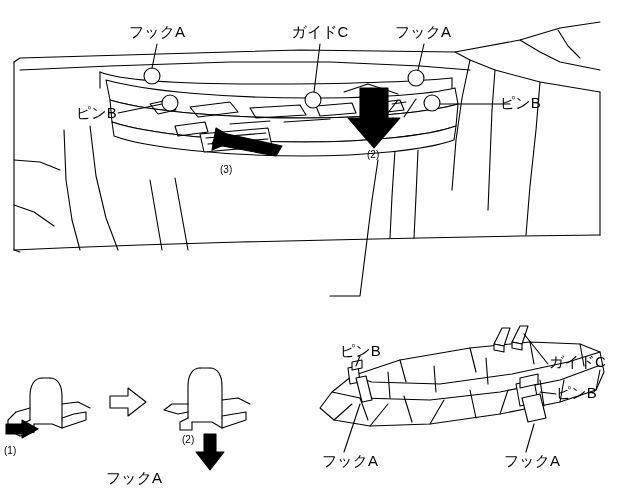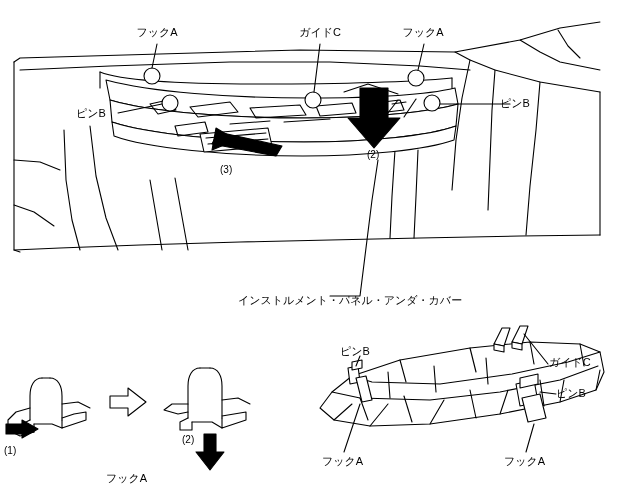--- a/index.html
+++ b/index.html
@@ -1,19 +1,19 @@
 <!DOCTYPE html>
 <html><head>
 <meta charset="utf-8">
 <style>
   html,body{margin:0;padding:0;background:#ffffff;}
   body{width:618px;height:489px;position:relative;font-family:"Liberation Sans",sans-serif;overflow:hidden;}
   #stage{position:absolute;left:0;top:0;width:618px;height:489px;}
   svg{position:absolute;left:0;top:0;width:618px;height:489px;}
-  .lbl{position:absolute;font-size:11px;color:#000;white-space:nowrap;line-height:12px;}
+  .lbl{position:absolute;font-size:15px;color:#000;white-space:nowrap;line-height:12px;}
   .lbl.num{font-size:10px;}
   .lbl.center{transform:translateX(-50%);}
 </style>
 </head>
 <body>
 
 <div id="stage">
 
 <svg viewBox="0 0 618 489" xmlns="http://www.w3.org/2000/svg">
   <g fill="none" stroke="#000" stroke-width="1.1" stroke-linejoin="round" stroke-linecap="round">
@@ -190,21 +190,20 @@
   </g>
 </svg>
 
 <div class="lbl center" style="left:157px;top:26px;">フックA</div>
 <div class="lbl center" style="left:320px;top:26px;">ガイドC</div>
 <div class="lbl center" style="left:423px;top:26px;">フックA</div>
 <div class="lbl" style="left:76px;top:107px;">ピンB</div>
 <div class="lbl" style="left:500px;top:97px;">ピンB</div>
 <div class="lbl num" style="left:220px;top:164px;">(3)</div>
 <div class="lbl num" style="left:367px;top:149px;">(2)</div>
-<div class="lbl" style="left:238px;top:294px;">インストルメント・パネル・アンダ・カバー</div>
 
 <div class="lbl num" style="left:4px;top:445px;">(1)</div>
 <div class="lbl num" style="left:182px;top:434px;">(2)</div>
 <div class="lbl" style="left:106px;top:472px;">フックA</div>
 
 <div class="lbl" style="left:340px;top:345px;">ピンB</div>
 <div class="lbl" style="left:549px;top:356px;">ガイドC</div>
 <div class="lbl" style="left:556px;top:387px;">ピンB</div>
 <div class="lbl" style="left:322px;top:455px;">フックA</div>
 <div class="lbl" style="left:504px;top:455px;">フックA</div>

